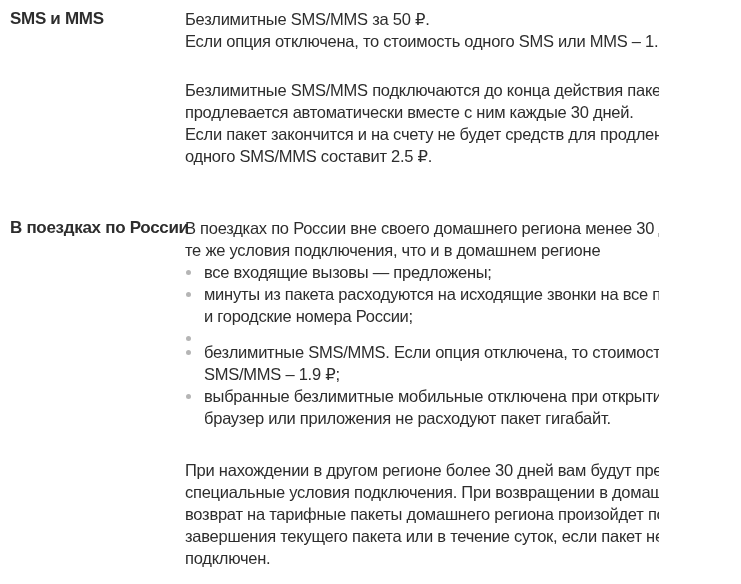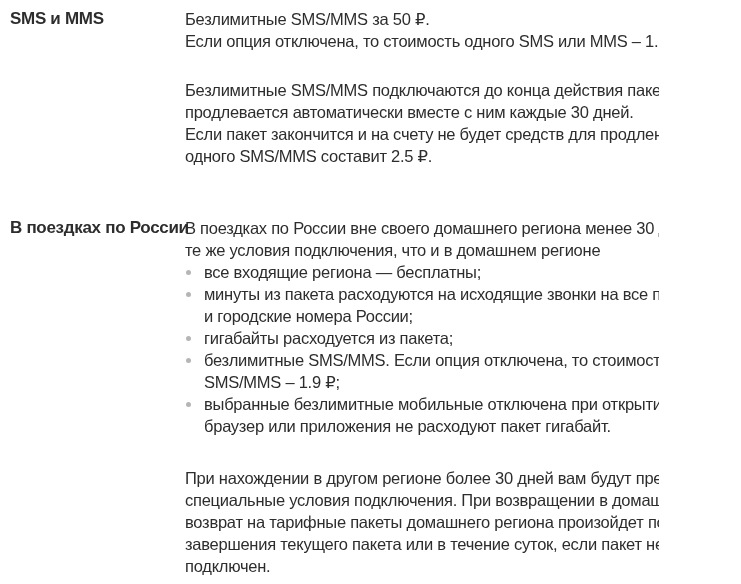--- a/index.html
+++ b/index.html
@@ -90,30 +90,29 @@
   </section>
 
   <section class="section-row">
     <div class="section-label">В поездках по России</div>
     <div class="section-content">
       <p>В поездках по России вне своего домашнего региона менее 30 дней действуют
 те же условия подключения, что и в домашнем регионе</p>
       <ul class="conditions-list">
         <li>
           <span class="bullet-dot"></span>
-          <span class="li-text">все входящие региона — бесплатны;</span>
+          <span class="li-text">все входящие вызовы — предложены;</span>
         </li>
         <li>
           <span class="bullet-dot"></span>
           <span class="li-text">минуты из пакета расходуются на исходящие звонки на все продления
 и городские номера России;</span>
         </li>
         <li>
           <span class="bullet-dot"></span>
-          <span class="li-text">гигабайты расходуется из пакета;</span>
         </li>
         <li>
           <span class="bullet-dot"></span>
           <span class="li-text">безлимитные SMS/MMS. Если опция отключена, то стоимость одного
 SMS/MMS – 1.9 ₽;</span>
         </li>
         <li>
           <span class="bullet-dot"></span>
           <span class="li-text">выбранные безлимитные мобильные отключена при открытии через
 браузер или приложения не расходуют пакет гигабайт.</span>

